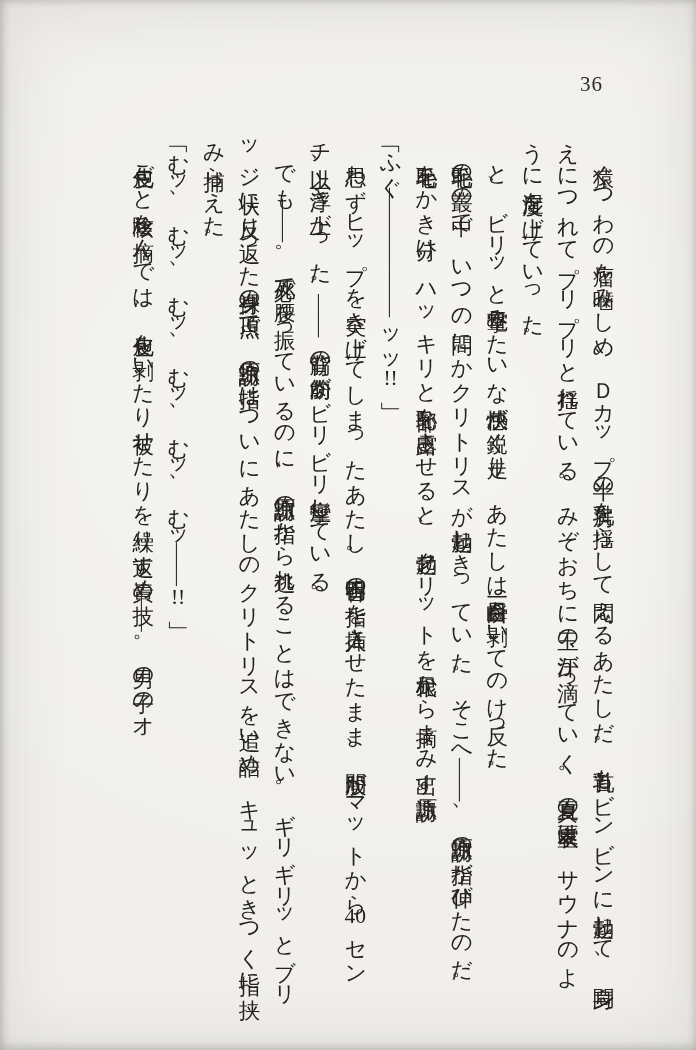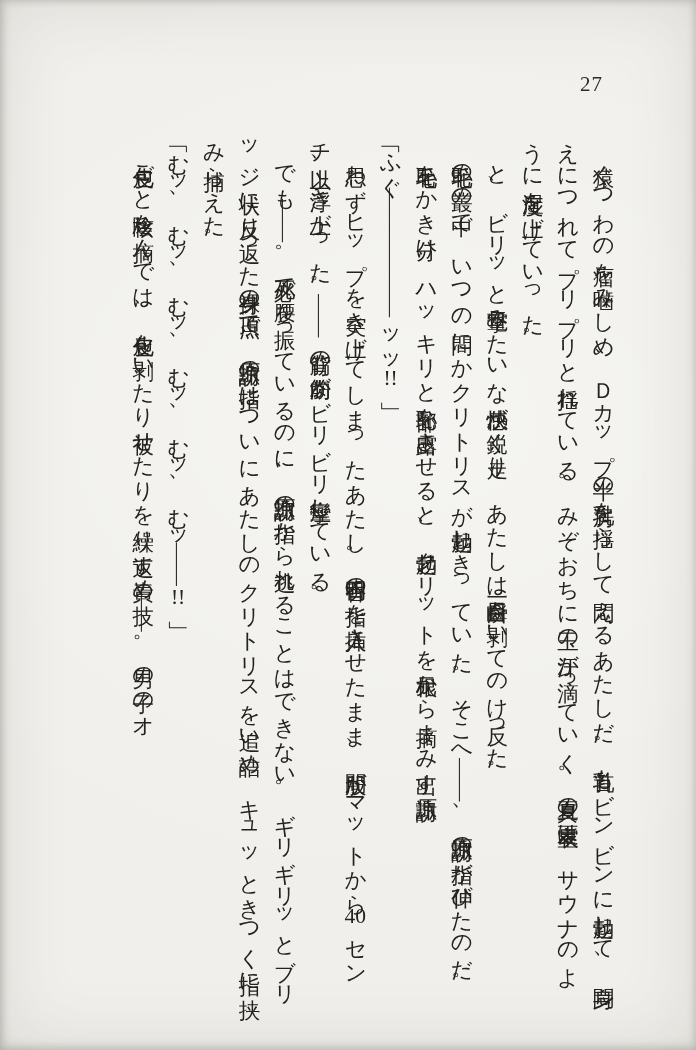--- a/index.html
+++ b/index.html
@@ -58,21 +58,21 @@
   }
   .tcy {
     text-combine-upright: all;
     -webkit-text-combine: horizontal;
   }
 </style>
 </head>
 <body>
 
 <div class="page">
-  <div class="page-number">27</div>
+  <div class="page-number">36</div>
   <div class="text-block" style="color: rgb(36, 34, 31);">
       <p class="indent"><span>猿ぐつわの瘤を噛みしめ、Ｄカップ半の乳房を揺らして悶えるあたしだ。乳首もビンビンに勃起して、身悶えにつれてプリプリと揺れている。みぞおちに玉の汗が滴っていく。真夏の更衣室は、サウナのように湿度を上げていった。</span></p>
       <p class="indent"><span>と、ビリッと電撃みたいな快感が鋭く走り、あたしは一瞬白目を剥いてのけ反った。</span></p>
       <p class="indent"><span>恥毛の叢の中で、いつの間にかクリトリスが勃起しきっていた。そこへ――、諏訪原の指が伸びたのだ。</span></p>
       <p class="indent"><span>恥毛をかき分け、ハッキリと恥部を露出させると、勃起クリットを根元から摘まみ出す諏訪原。</span></p>
       <p class=" dialogue"><span>「ふぐ――――――ッッ</span><span class="tcy">!!</span><span>」</span></p>
       <p class="indent"><span>思わずヒップを突き上げてしまったあたし。明日香の指を挿入させたまま、股間がマットから</span><span class="tcy">40</span><span>センチ以上、浮き上がった。――背筋の筋肉がビリビリ痙攣している。</span></p>
       <p class="indent"><span>でも――。必死で腰を振っているのに、諏訪原の指から逃れることはできない。ギリギリッとブリッジ状に反り返った裸身の頂点で、諏訪原の指はついにあたしのクリトリスを追い詰め、キュッときつく指に挟み捕らえた。</span></p>
       <p class=" dialogue"><span>「むッ、むッ、むッ、むッ、むッ、むッ――</span><span class="tcy">!!</span><span>」</span></p>
       <p class="indent"><span>包皮ごと陰核を摘んでは、包皮を剥いたり被せたりを繰り返す責め技――。男の子のオ</span></p>

